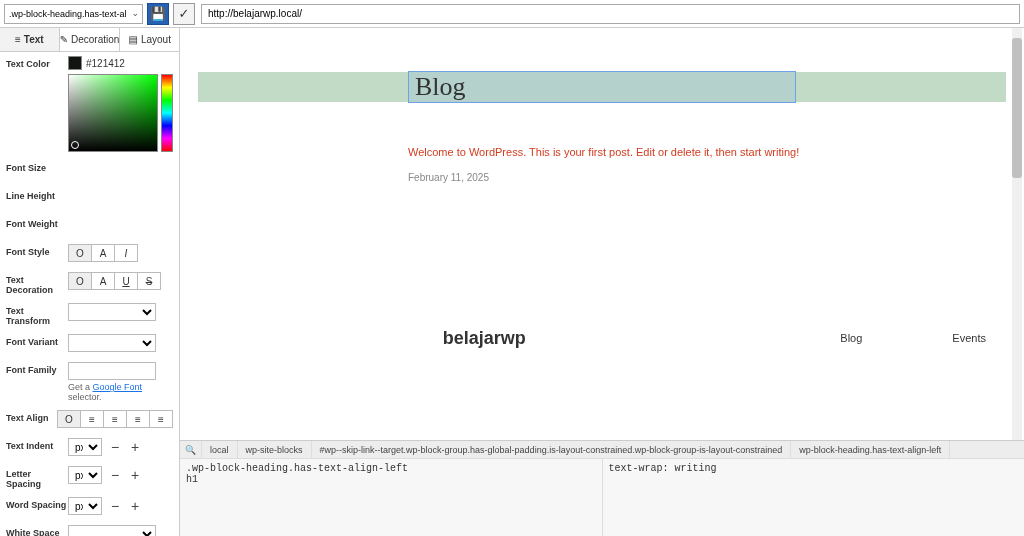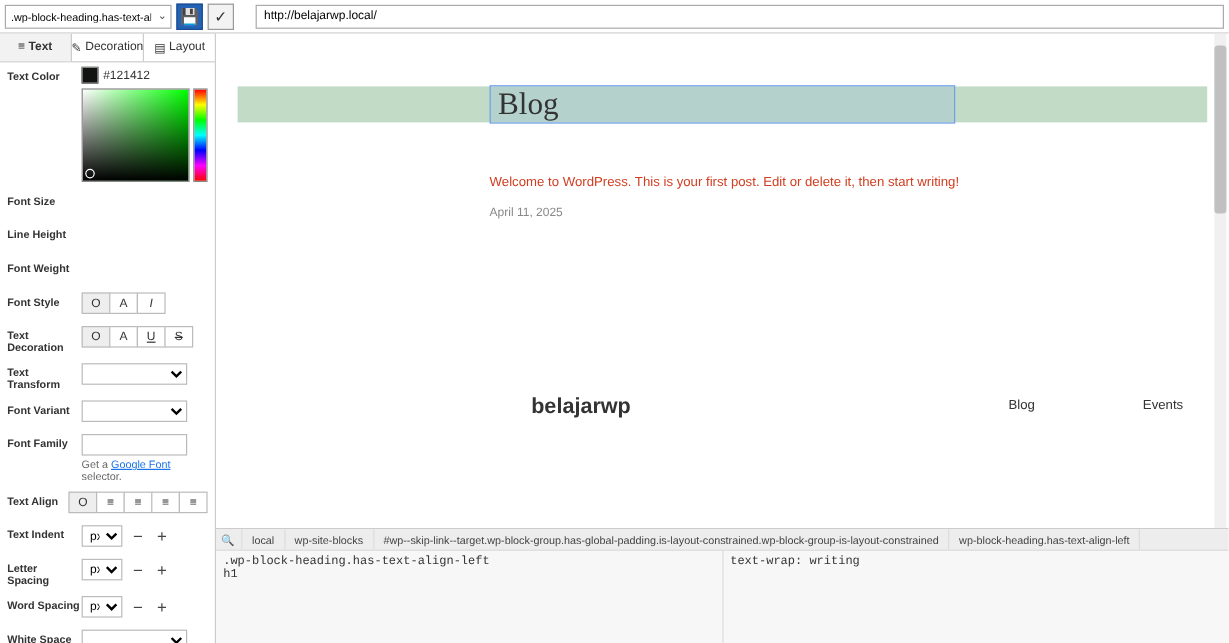--- a/index.html
+++ b/index.html
@@ -4,21 +4,21 @@
 <style>
 * { box-sizing: border-box; margin: 0; padding: 0; }
 body { font-family: Arial, sans-serif; font-size: 11px; color: #333; background: #fff; width: 1024px; height: 536px; overflow: hidden; }
 .app { display: flex; flex-direction: column; width: 100%; height: 100%; }
 .top-bar { display: flex; align-items: center; height: 28px; border-bottom: 1px solid #ccc; padding: 2px 4px; gap: 4px; }
 .selector-input { flex: 0 0 120px; height: 20px; border: 1px solid #aaa; font-size: 9px; padding: 0 16px 0 4px; position: relative; background: #fff; }
 .sel-wrapper { position: relative; flex: 0 0 120px; }
 .sel-wrapper .chev { position: absolute; right: 4px; top: 4px; font-size: 9px; color: #555; pointer-events: none; }
 .icon-btn { width: 22px; height: 22px; display: flex; align-items: center; justify-content: center; border: 1px solid #999; background: #f3f3f3; cursor: pointer; font-size: 13px; }
 .icon-btn.blue { background: #2362b5; color: #fff; border-color: #1a4c8f; }
-.url-bar { flex: 1; margin-left: 14px; }
+.url-bar { flex: 1; margin-left: 2px; }
 .url-bar input { width: 100%; height: 20px; border: 1px solid #aaa; font-size: 10px; padding: 0 6px; }
 .main { flex: 1; display: flex; overflow: hidden; }
 .left-panel { width: 180px; border-right: 1px solid #ccc; display: flex; flex-direction: column; font-size: 10px; }
 .tabs { display: flex; border-bottom: 1px solid #ccc; height: 24px; }
 .tab { flex: 1; display: flex; align-items: center; justify-content: center; gap: 3px; border-right: 1px solid #ccc; cursor: pointer; font-size: 10px; }
 .tab:last-child { border-right: none; }
 .tab.active { background: #f2f2f2; font-weight: bold; }
 .tab-icon { font-size: 10px; }
 .props { flex: 1; overflow-y: auto; padding: 4px 6px; }
 .prop-row { display: flex; align-items: flex-start; margin-bottom: 8px; min-height: 20px; }
@@ -216,21 +216,21 @@
       <div class="preview">
         <div class="scrolltrack"></div>
         <div class="scrollthumb"></div>
         <div class="hero">
           <div class="hero-selected">
             <span class="hero-title">Blog</span>
           </div>
         </div>
         <div class="content">
           <div class="post-body">Welcome to WordPress. This is your first post. Edit or delete it, then start writing!</div>
-          <div class="post-date">April 11, 2025</div>
+          <div class="post-date">February 11, 2025</div>
         </div>
         <div class="footer-nav">
           <div class="site-name">belajarwp</div>
           <div class="nav-link">Blog</div>
           <div class="nav-link">Events</div>
         </div>
       </div>
 
       <div class="bottom-inspector">
         <div class="crumb-bar">

